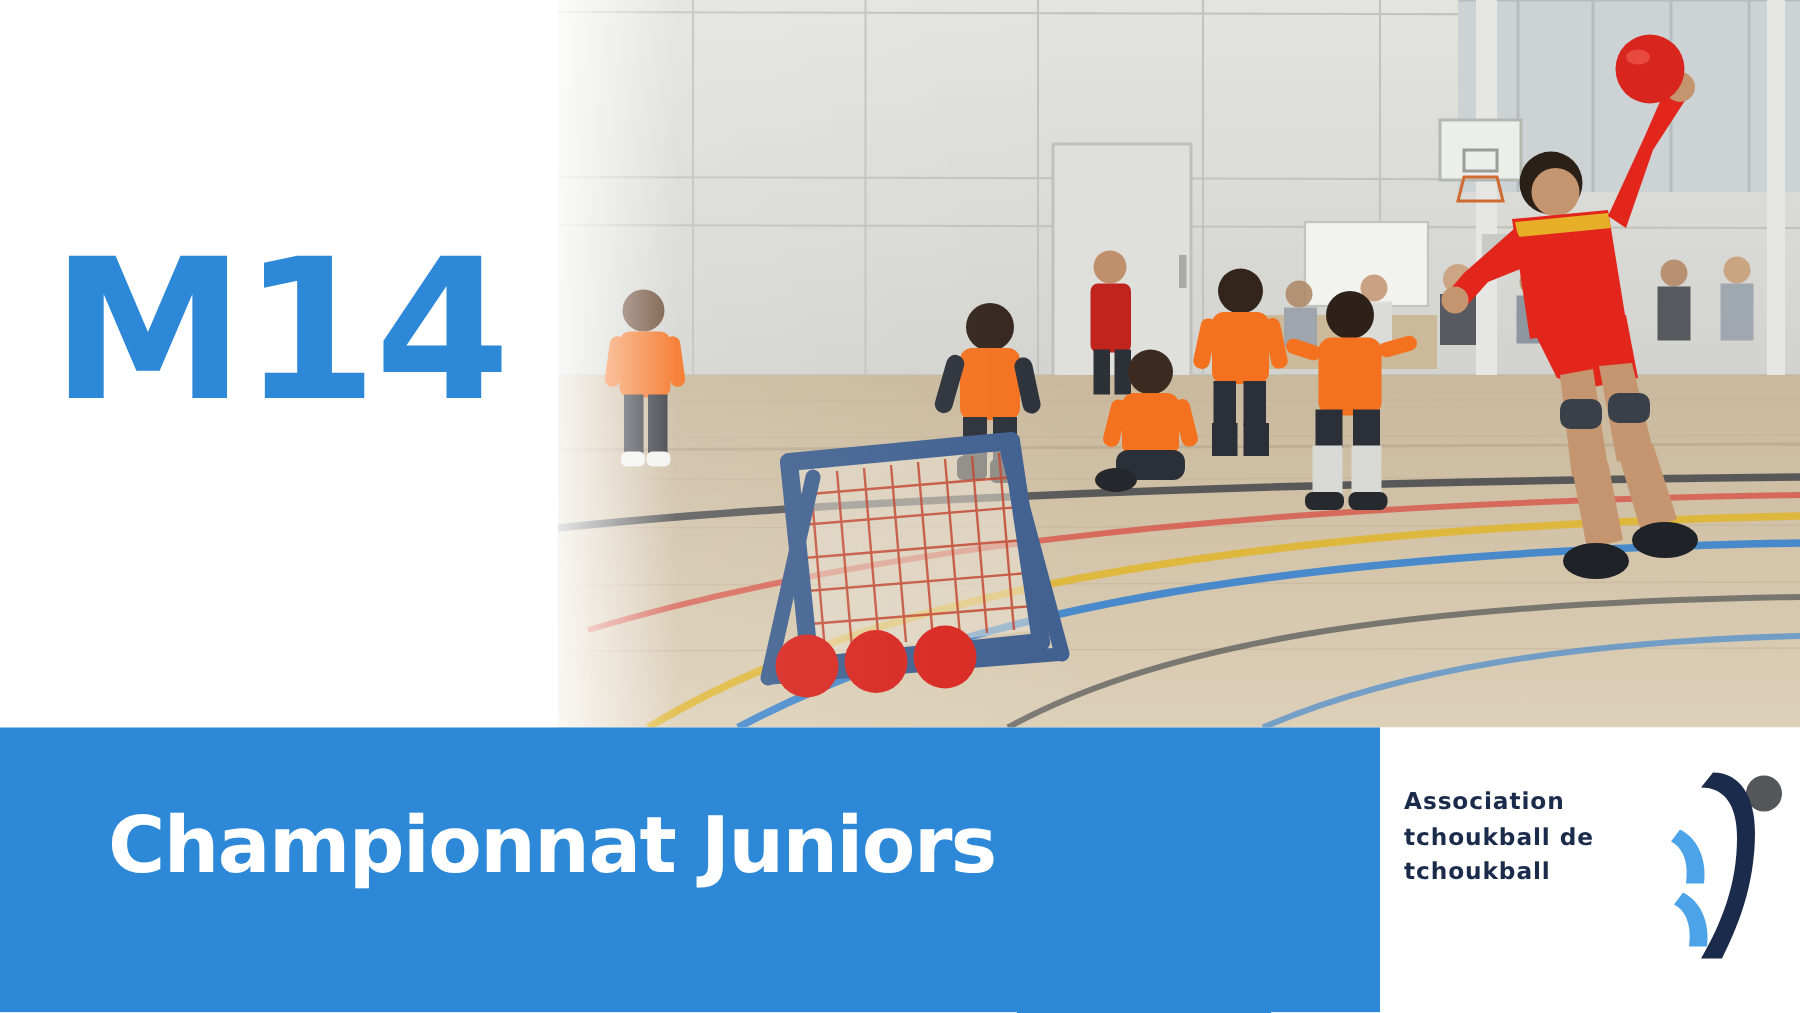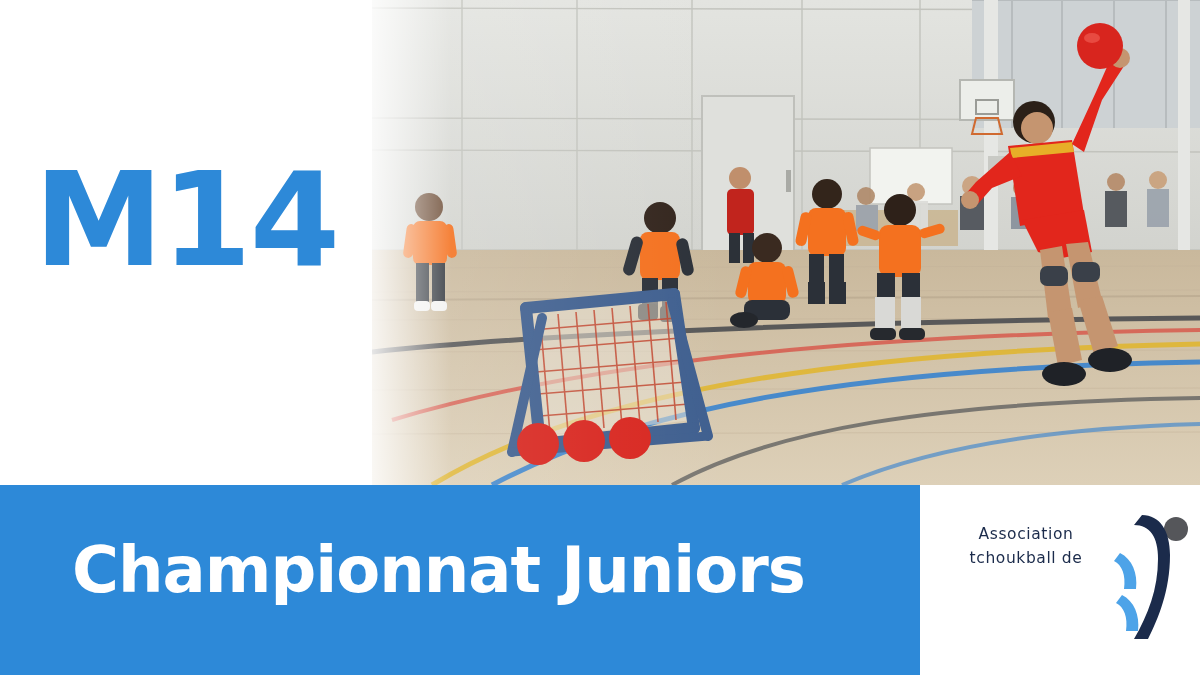--- a/index.html
+++ b/index.html
@@ -55,21 +55,21 @@
     left: 0;
     top: 485px;
     width: 920px;
     height: 190px;
     background: #2d89d8;
   }
   .bottom-title {
     position: absolute;
     left: 72px;
     top: 538px;
-    font-size: 64px;
+    font-size: 52px;
     line-height: 1;
     font-weight: bold;
     color: #ffffff;
     letter-spacing: -1px;
     font-family: "DejaVu Sans", sans-serif;
   }
 
   
   .logo-block {
     position: absolute;
@@ -77,24 +77,24 @@
     top: 485px;
     width: 280px;
     height: 190px;
     background: #ffffff;
   }
   .logo-text {
     position: absolute;
     left: 16px;
     top: 38px;
     width: 180px;
-    text-align: center;
+    text-align: left;
     color: #1b2b4b;
     font-family: "DejaVu Sans", sans-serif;
-    font-weight: normal;
+    font-weight: bold;
     font-size: 15.5px;
     line-height: 1.52;
     letter-spacing: 0.6px;
   }
   .logo-text div { white-space: nowrap; }
   .logo-mark {
     position: absolute;
     left: 188px;
     top: 22px;
     width: 86px;
@@ -336,20 +336,21 @@
     </svg>
   </div>
 
   <div class="bottom-bar"></div>
   <div class="bottom-title">Championnat Juniors</div>
 
   <div class="logo-block">
     <div class="logo-text">
       <div>Association</div>
       <div>tchoukball de</div>
+      <div>tchoukball</div>
     </div>
     <div class="logo-mark">
       <svg width="86" height="140" viewBox="0 0 86 140" xmlns="http://www.w3.org/2000/svg">
         <circle cx="68" cy="22" r="12" fill="#55565a"></circle>
         <path d="M34 8 C 52 8, 62 24, 62 48 C 62 84, 50 112, 40 132 L 26 132 C 40 108, 50 82, 50 52 C 50 30, 42 18, 26 18 Z" fill="#1b2b4b"></path>
         <path d="M12 46 C 24 52, 30 66, 28 82 L 16 82 C 18 68, 14 58, 6 54 Z" fill="#4da3e8"></path>
         <path d="M14 88 C 26 94, 32 108, 30 124 L 18 124 C 20 110, 16 100, 8 96 Z" fill="#4da3e8"></path>
       </svg>
     </div>
   </div>

